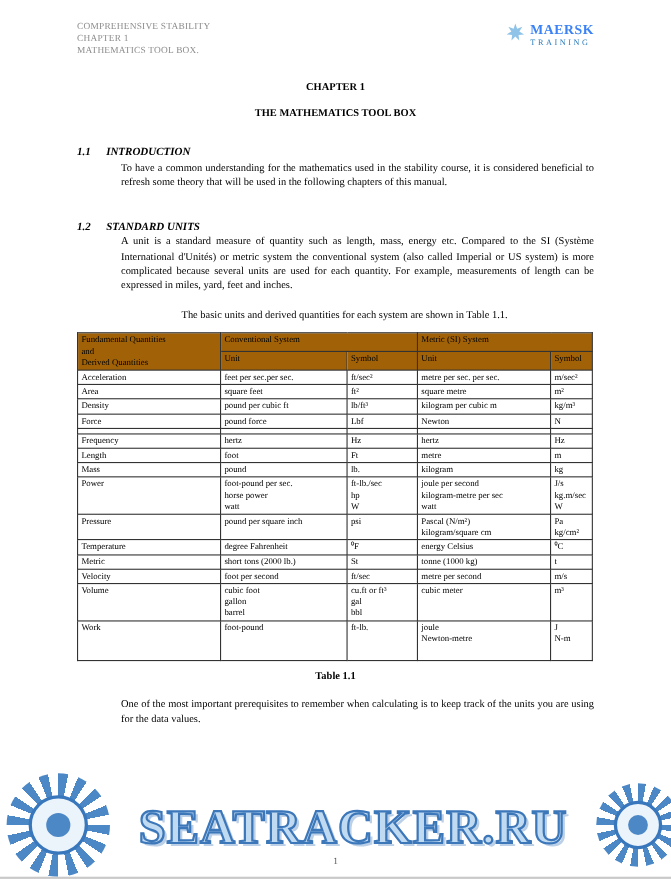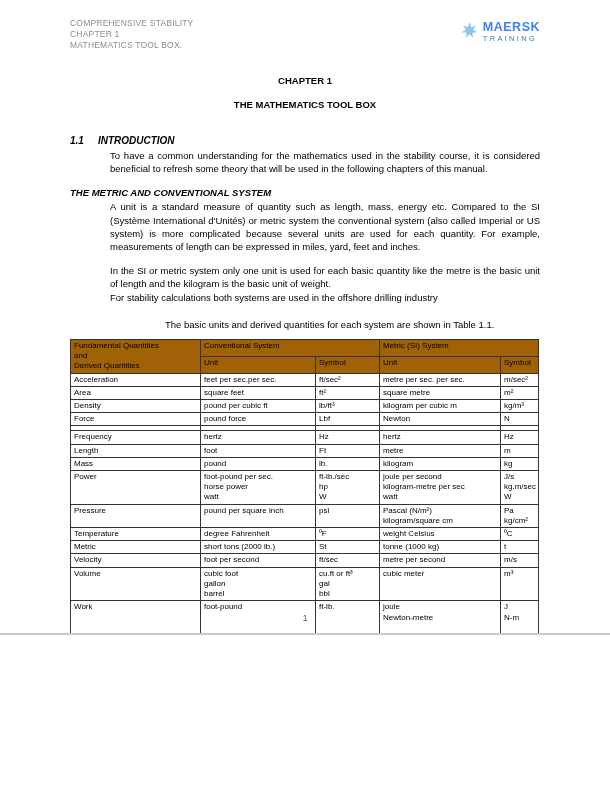--- a/index.html
+++ b/index.html
@@ -1,19 +1,19 @@
 <!DOCTYPE html>
 <html><head>
 <meta charset="utf-8">
 <style>
   * { margin:0; padding:0; box-sizing:border-box; }
   html,body { background:#ffffff; }
   .page {
-    position:relative; width:610px; height:635px; background:#ffffff;
-    font-family:Liberation Sans, sans-serif; color:#000; overflow:hidden;
+    position:relative; width:610px; height:799px; background:#ffffff;
+    font-family:Liberation Serif, serif; color:#000; overflow:hidden;
     border-bottom:2px solid #c9c9c9;
   }
   .content { padding:18px 70px 0 70px; }
 
   
   .doc-header { display:flex; justify-content:space-between; align-items:flex-start; }
   .hdr-left { font-size:8.5px; line-height:11px; color:#8c8c8c; letter-spacing:0.2px; }
   .logo { display:flex; align-items:center; gap:5px; margin-top:3px; }
   .logo-text { display:flex; flex-direction:column; align-items:flex-start; }
   .logo-brand { font-size:12.5px; font-weight:bold; color:#3b82f6; letter-spacing:0.5px; line-height:12px; }
@@ -105,24 +105,24 @@
     </div>
 
     <div class="title-center t-chapter">CHAPTER 1</div>
     <div class="title-center t-sub">THE MATHEMATICS TOOL BOX</div>
 
     <div class="sec-heading h11">
       <span>1.1</span><span class="sec-label">INTRODUCTION</span>
     </div>
     <p class="body p1">To have a common understanding for the mathematics used in the stability course, it is considered beneficial to refresh some theory that will be used in the following chapters of this manual.</p>
 
-    <div class="sec-heading h-metric">THE METRIC AND CONVENTIONAL SYSTEM</div>
+    <div class="sec-heading h12">
+      <span>1.2</span><span class="sec-label">STANDARD UNITS</span>
+    </div>
     <p class="body p2">A unit is a standard measure of quantity such as length, mass, energy etc. Compared to the SI (Système International d'Unités) or metric system the conventional system (also called Imperial or US system) is more complicated because several units are used for each quantity. For example, measurements of length can be expressed in miles, yard, feet and inches.</p>
-    <p class="body p3">In the SI or metric system only one unit is used for each basic quantity like the metre is the basic unit of length and the kilogram is the basic unit of weight.
-For stability calculations both systems are used in the offshore drilling industry</p>
     <p class="body p4">The basic units and derived quantities for each system are shown in Table 1.1.</p>
 
     <table class="units">
       <colgroup>
           <col class="c1">
           <col class="c2">
           <col class="c3">
           <col class="c4">
           <col class="c5">
         </colgroup>
@@ -219,21 +219,21 @@
             <td>psi</td>
             <td>Pascal (N/m²)
 kilogram/square cm</td>
             <td>Pa
 kg/cm²</td>
           </tr>
           <tr>
             <td>Temperature</td>
             <td>degree Fahrenheit</td>
             <td>⁰F</td>
-            <td>weight Celsius</td>
+            <td>energy Celsius</td>
             <td>⁰C</td>
           </tr>
           <tr>
             <td>Metric</td>
             <td>short tons (2000 lb.)</td>
             <td>St</td>
             <td>tonne (1000 kg)</td>
             <td>t</td>
           </tr>
           <tr>

